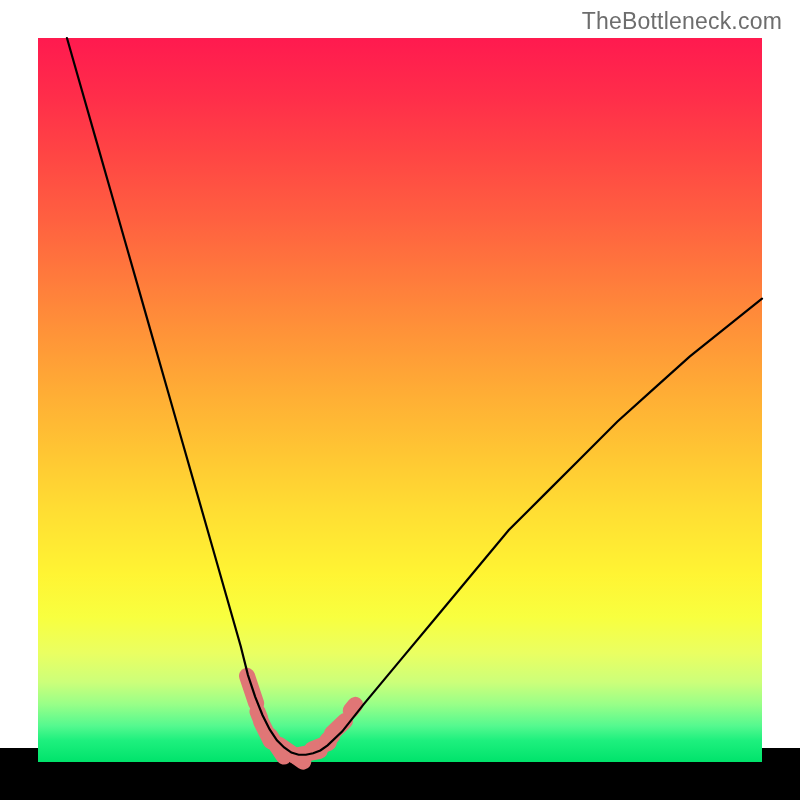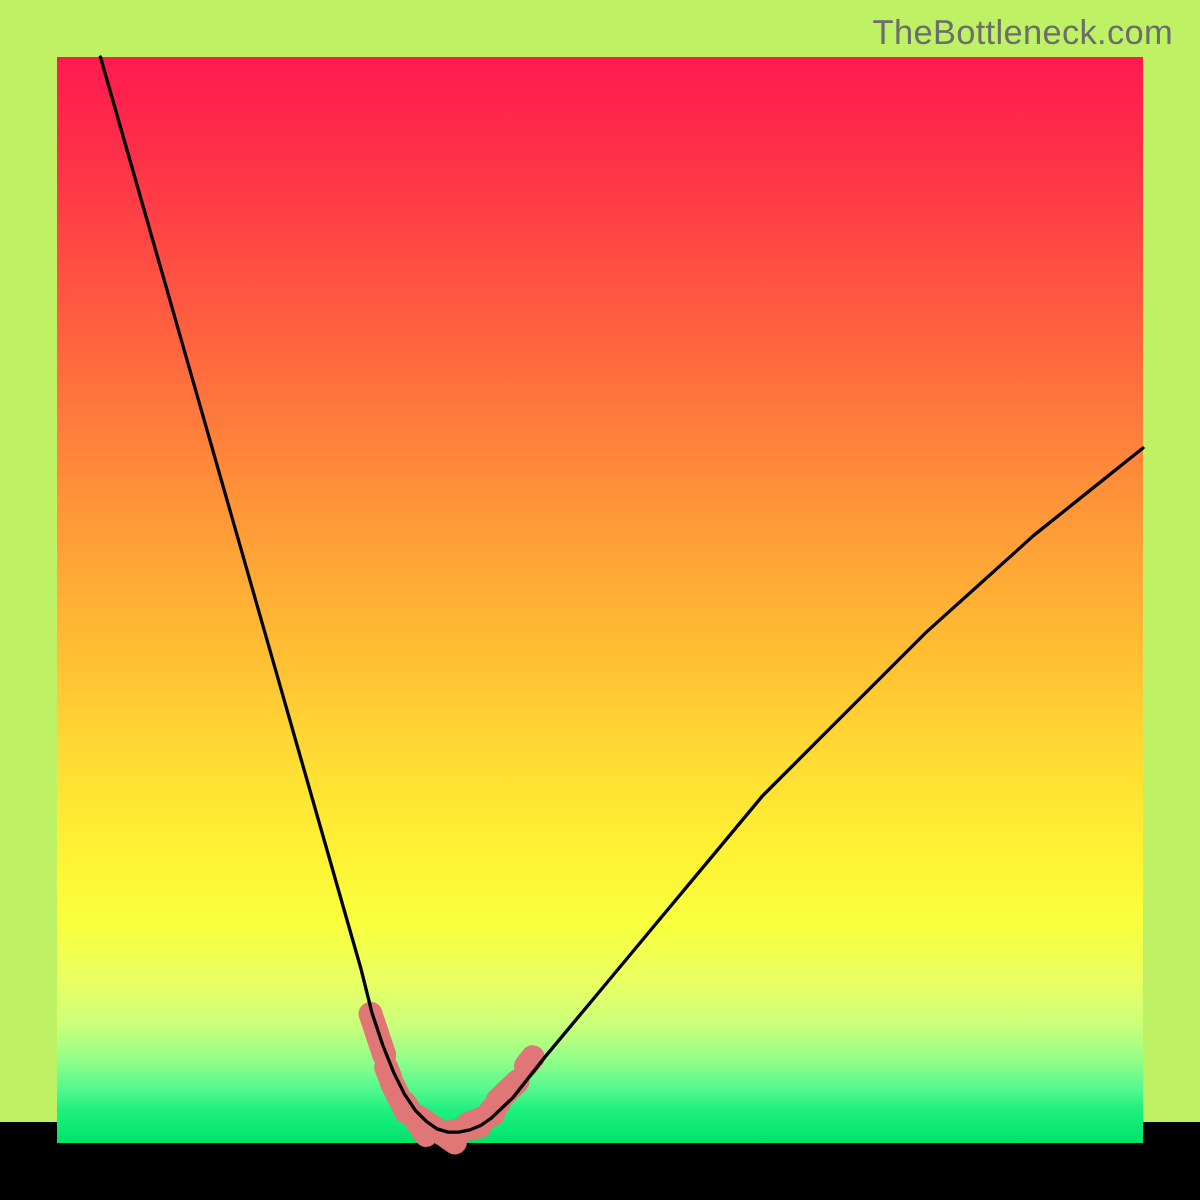--- a/index.html
+++ b/index.html
@@ -10,21 +10,21 @@
     background: #000;
     overflow: hidden;
     font-family: Arial, Helvetica, sans-serif;
   }
   .frame {
     position: absolute;
     left: 0;
     top: 0;
     width: 800px;
     height: 748px;
-    background: #bef264;
+    background: #ffffff;
   }
   .plot-area {
     position: absolute;
     left: 38px;
     top: 38px;
     width: 724px;
     height: 724px;
     
     background: linear-gradient(to bottom,
       #ff1a4f 0%,

